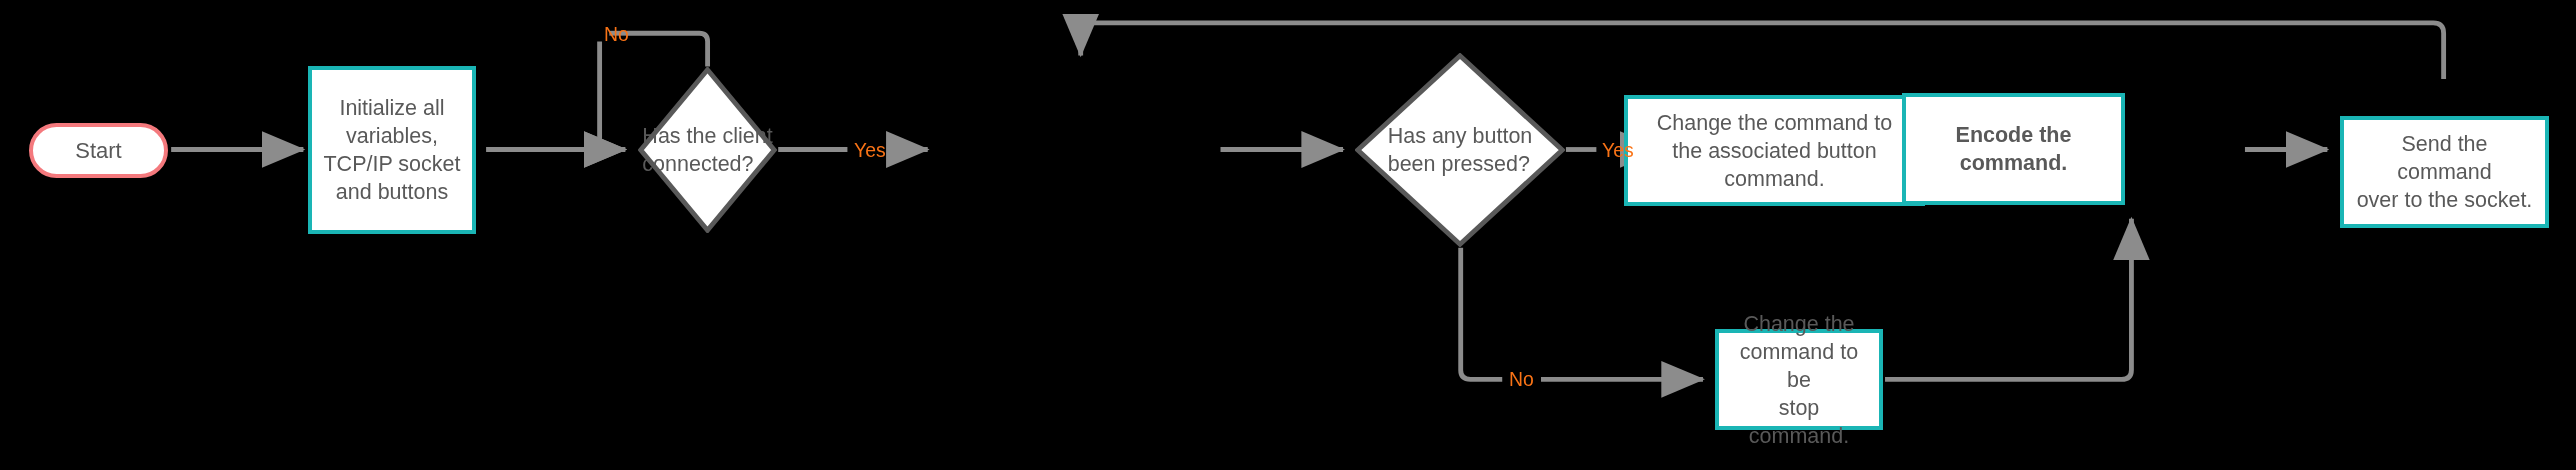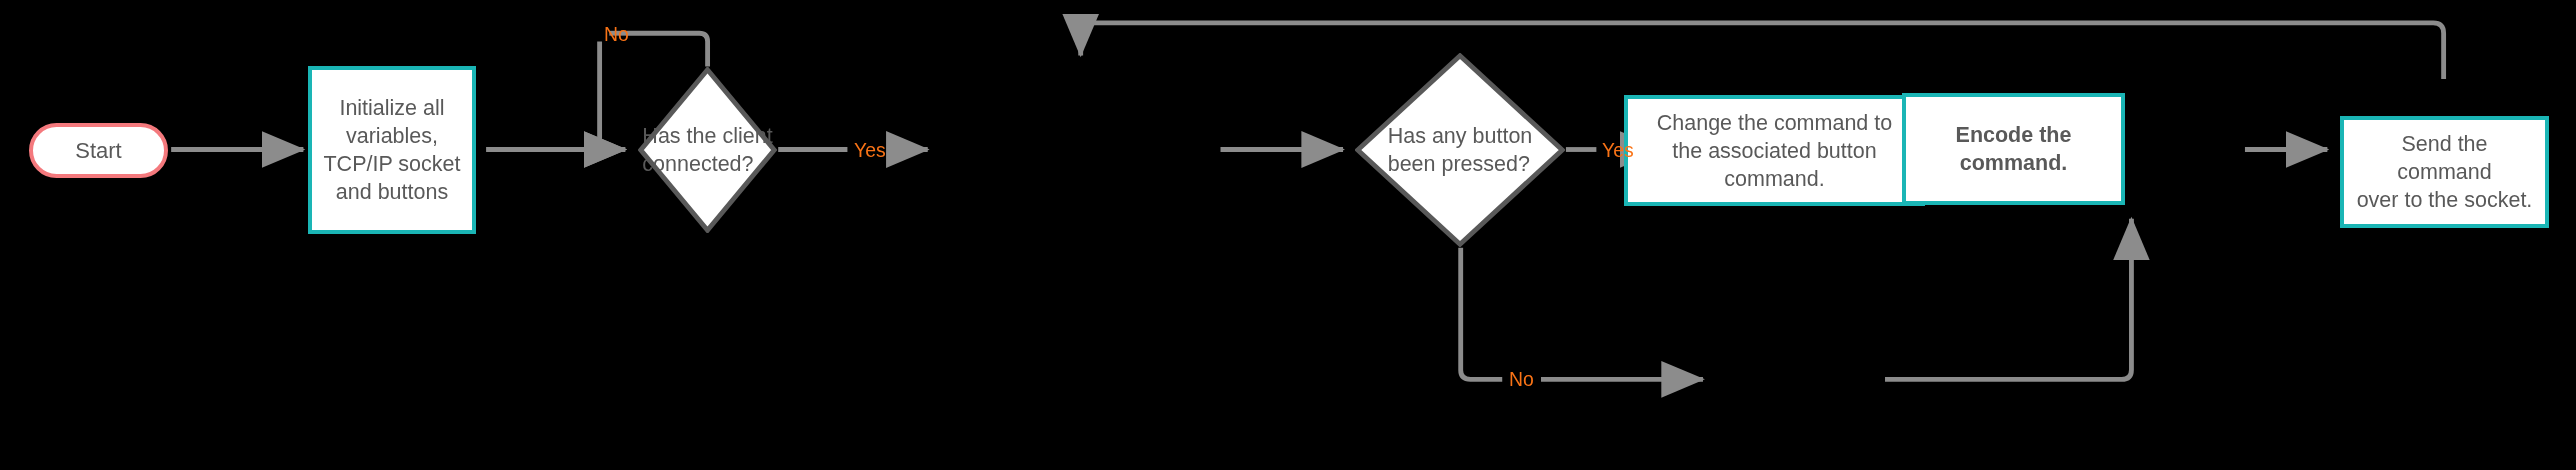--- a/index.html
+++ b/index.html
@@ -138,20 +138,25 @@
   <div class="node proc" style="left:1902px;top:93px;width:223px;height:112px;font-weight:bold;">
     <span class="label">Encode the
 command.</span>
   </div>
 
   <div class="node proc" style="left:2340px;top:80px;width:209px;height:112px;margin-top:36px;">
     <span class="label">Send the command
 over to the socket.</span>
   </div>
 
+  <div class="node proc" style="left:1715px;top:329px;width:168px;height:101px;">
+    <span class="label">Change the
+command to be
+stop command.</span>
+  </div>
 
   <div class="edge-label" style="left:604px;top:25px;">No</div>
   <div class="edge-label" style="left:854px;top:141px;">Yes</div>
   <div class="edge-label" style="left:1602px;top:141px;">Yes</div>
   <div class="edge-label" style="left:1509px;top:370px;">No</div>
 
 </div>
 
 
 </body></html>

